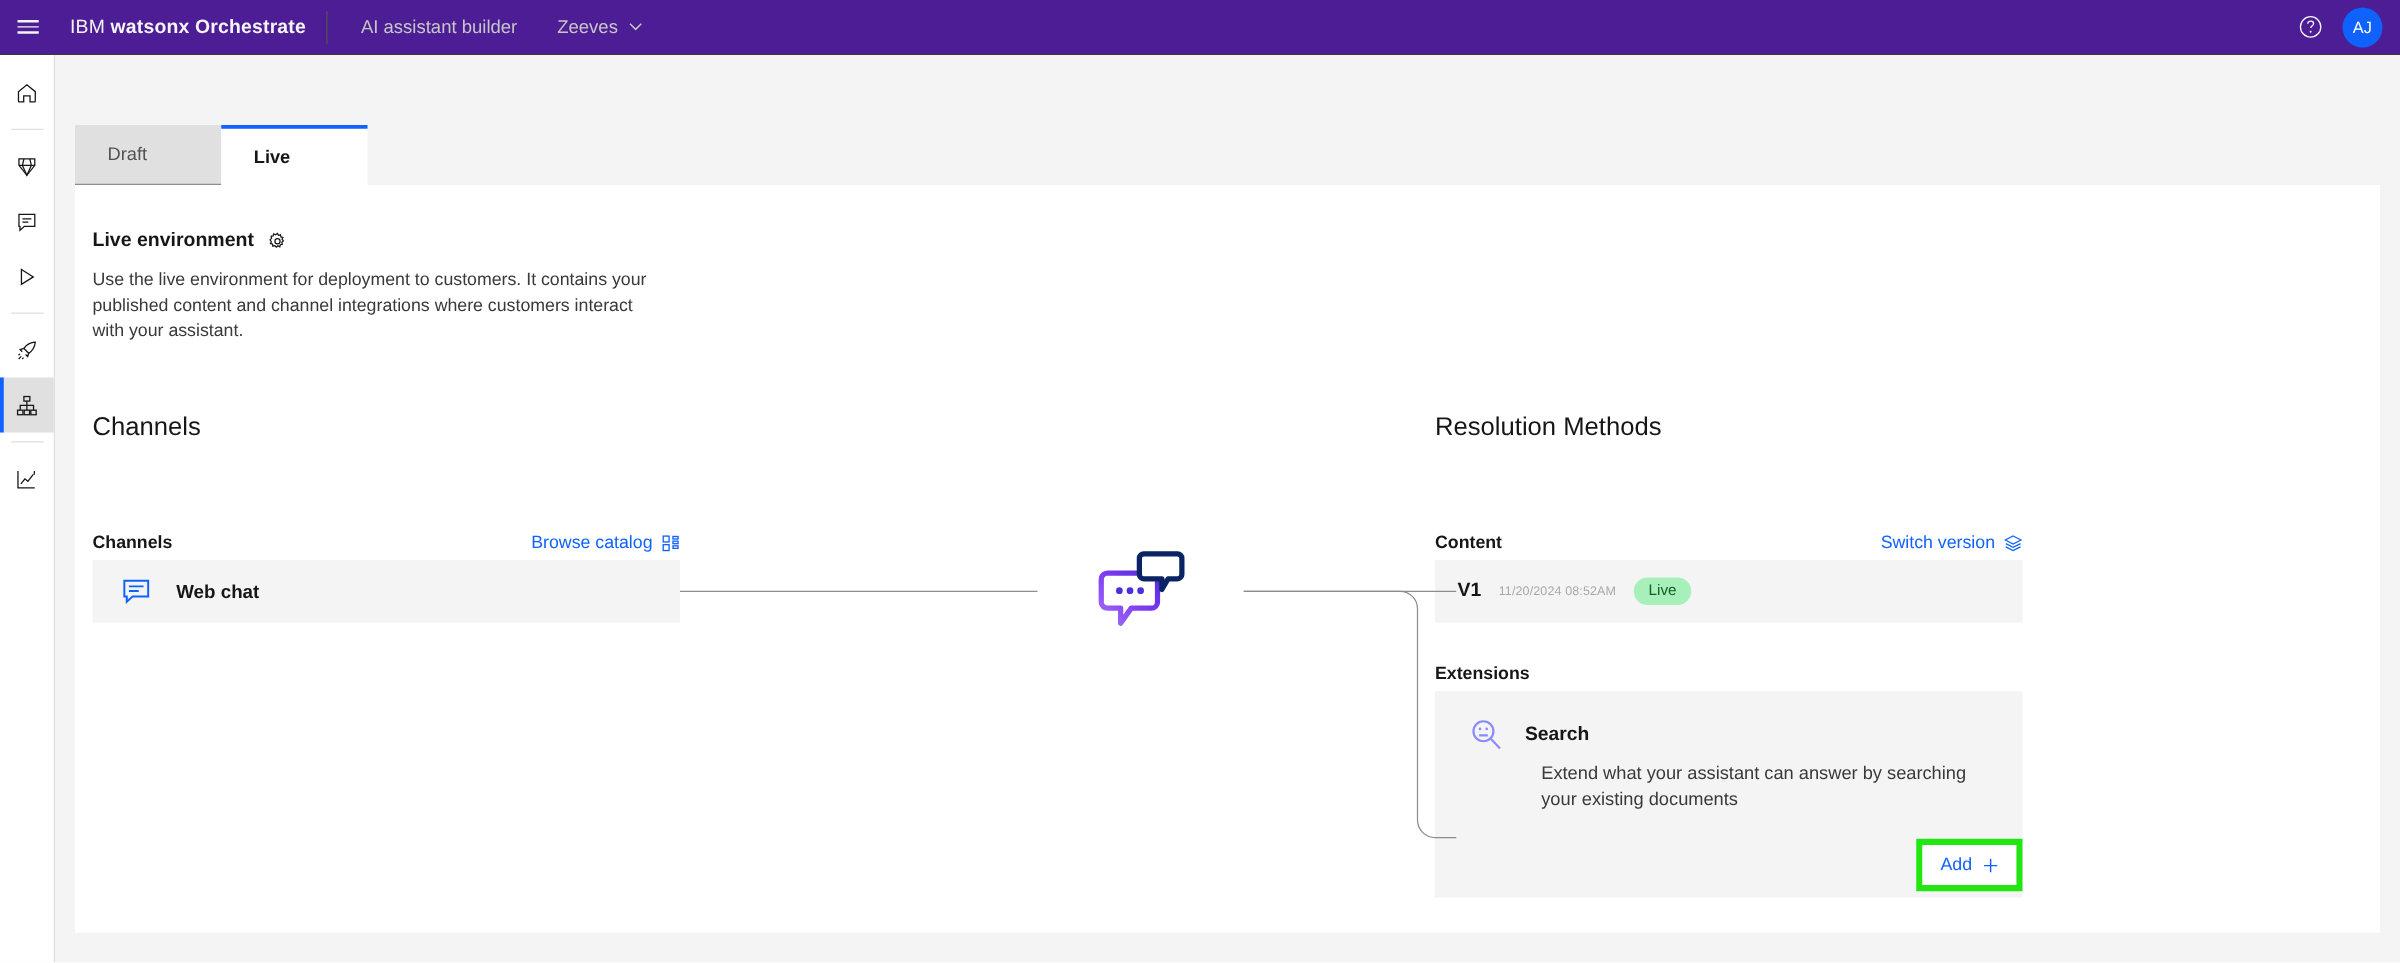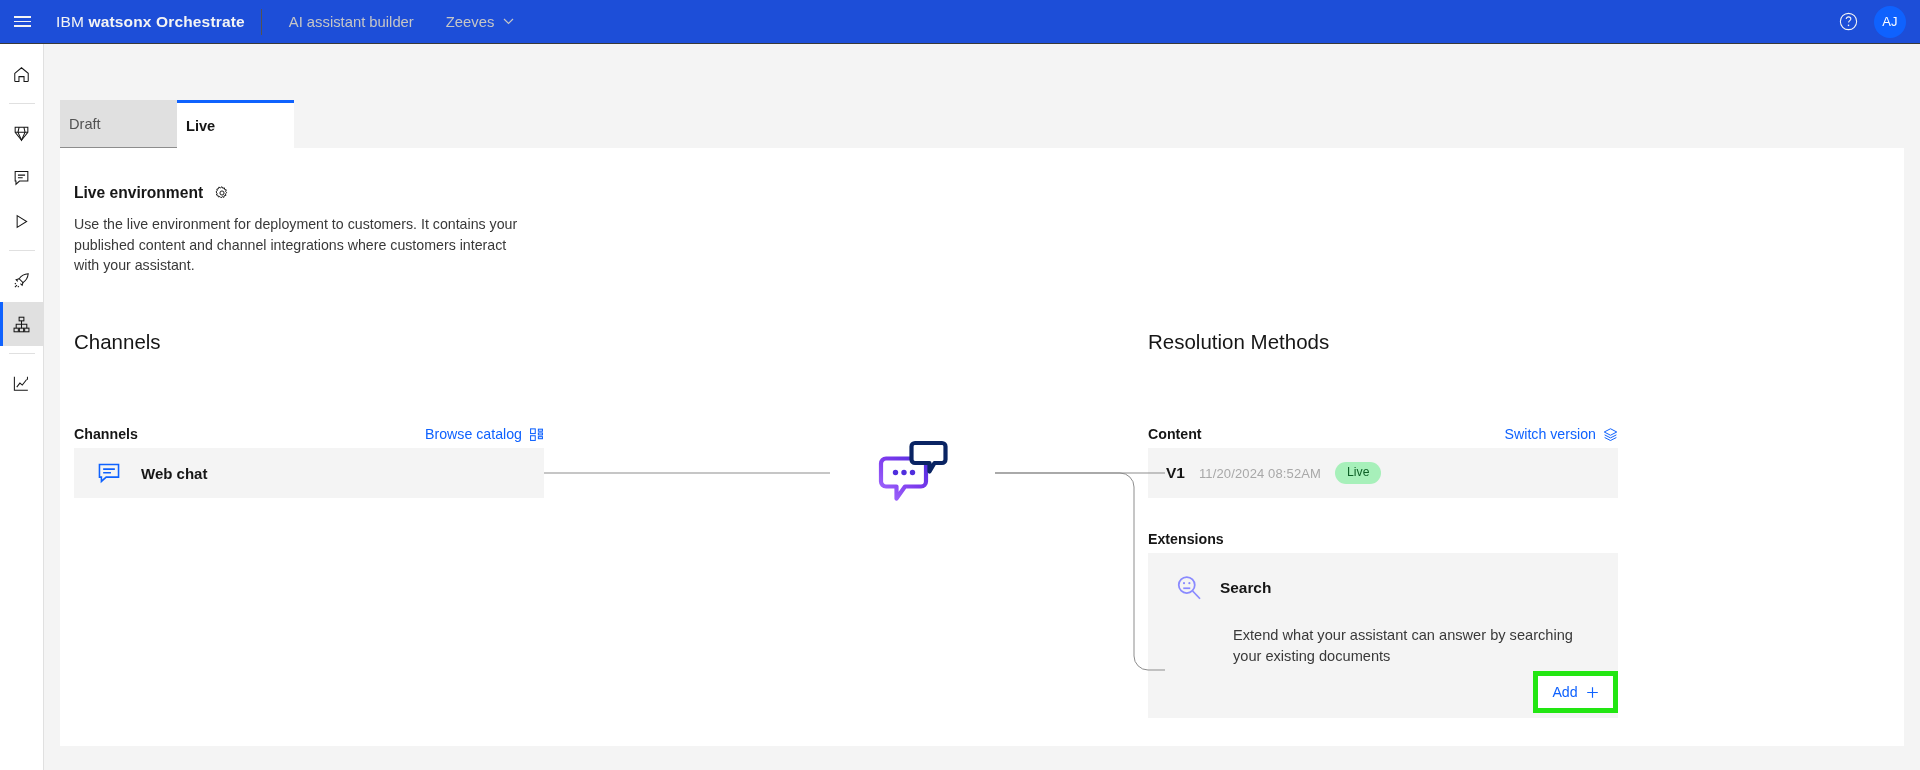--- a/index.html
+++ b/index.html
@@ -7,21 +7,21 @@
     width: 1920px; height: 770px;
     font-family: "Liberation Sans", sans-serif;
     background: #ffffff;
     overflow: hidden;
   }
   #app { position: relative; width: 1920px; height: 770px; background: #f4f4f4; }
 
   
   .header {
     position: absolute; top: 0; left: 0; width: 1920px; height: 44px;
-    background: #1d4ed8; display: flex; align-items: center;
+    background: #4c1d95; display: flex; align-items: center;
     border-bottom: 1px solid #393939; z-index: 30;
   }
   .hamburger {
     width: 44px; height: 43px; display: flex; flex-direction: column;
     align-items: center; justify-content: center; gap: 3px; cursor: pointer;
   }
   .hamburger span { display: block; width: 17px; height: 1.6px; background: #f4f4f4; }
   .brand {
     color: #f4f4f4; font-size: 15.5px; padding: 0 16px 0 12px;
     letter-spacing: .01em; white-space: nowrap;
@@ -69,21 +69,21 @@
     padding-left: 16px;
   }
   .page-title span { font-size: 21.5px; color: #161616; font-weight: 400; }
 
   .tabs-bar {
     position: absolute; top: 100px; left: 44px; width: 1876px; height: 48px;
     background: #f4f4f4; display: flex; padding-left: 16px;
   }
   .tab {
     width: 117px; height: 48px; display: flex; align-items: center;
-    padding-left: 9px; font-size: 14.6px; cursor: pointer; text-align: center;
+    padding-left: 26px; font-size: 14.6px; cursor: pointer; text-align: center;
   }
   .tab.inactive { background: #e0e0e0; color: #525252; border-bottom: 1px solid #8d8d8d; }
   .tab.active {
     background: #ffffff; color: #161616; font-weight: 700;
     border-top: 3px solid #0f62fe;
   }
 
   .content-panel {
     position: absolute; top: 148px; left: 60px; width: 1844px; height: 598px;
     background: #ffffff;
@@ -115,31 +115,31 @@
   .chan-card {
     display: flex; align-items: center; gap: 19px; padding-left: 22px;
     cursor: pointer;
   }
   .chan-label { font-size: 15px; font-weight: 700; color: #161616; }
 
   .version-row {
     display: flex; align-items: center; gap: 14px; padding-left: 18px;
   }
   .v-num { font-size: 15.5px; font-weight: 700; color: #161616; }
-  .v-date { font-size: 13px; color: #a8a8a8; letter-spacing: .01em; }
+  .v-date { font-size: 10px; color: #a8a8a8; letter-spacing: .01em; }
   .pill {
     background: #a7f0ba; color: #0e6027; font-size: 12.2px;
     border-radius: 12px; padding: 3px 12px 4px; line-height: 1.2;
   }
 
   .ext-card { padding: 20px 24px 0 26px; }
   .ext-head { display: flex; align-items: center; gap: 16px; }
   .ext-name { font-size: 15.4px; font-weight: 700; color: #161616; }
   .ext-desc {
-    margin-top: 22px; margin-left: 59px; font-size: 14.6px;
+    margin-top: 6px; margin-left: 59px; font-size: 14.6px;
     line-height: 1.45; color: #393939; max-width: 395px;
   }
   .add-wrap {
     position: absolute; right: 0px; bottom: 5px;
     border: 5px solid #22e612; background: #ffffff; cursor: pointer;
   }
   .add-btn {
     width: 75px; height: 32px; display: flex; align-items: center;
     justify-content: center; gap: 8px; background: #ffffff;
     color: #0f62fe; font-size: 14.2px;

